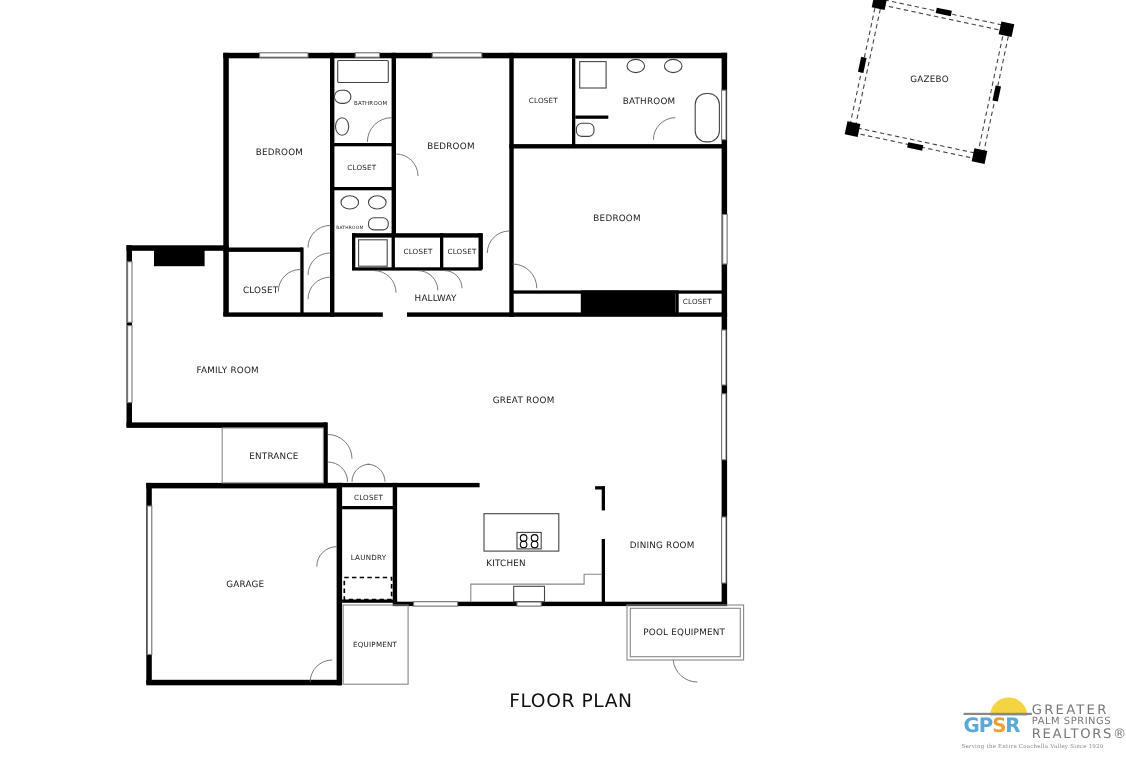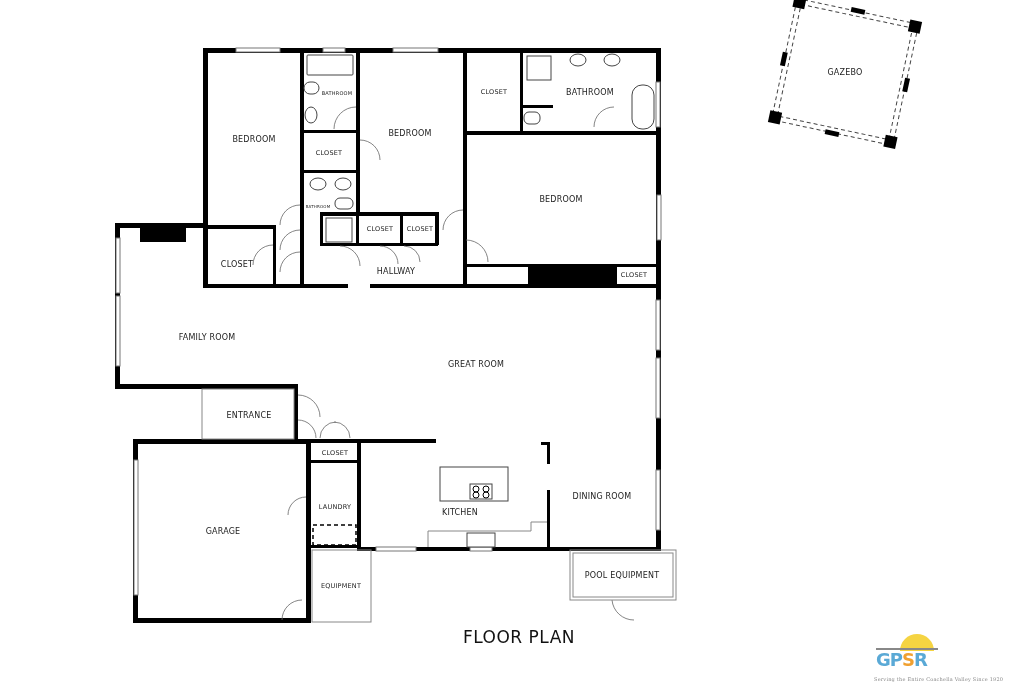--- a/index.html
+++ b/index.html
@@ -213,14 +213,19 @@
     <text class="title" x="519" y="638">FLOOR PLAN</text>
   </g>
 </svg>
 
 <div class="logo">
   <div class="sun"></div>
   <div class="roof"></div>
   <div class="logo-letters">
     <span style="color:#5aa9d6">G</span><span style="color:#5aa9d6">P</span><span style="color:#f0a030">S</span><span style="color:#5aa9d6">R</span>
   </div>
+  <div class="logo-text">
+    <div class="l1">GREATER</div>
+    <div class="l2">PALM SPRINGS</div>
+    <div class="l3">REALTORS®</div>
+  </div>
   <div class="logo-tag">Serving the Entire Coachella Valley Since 1920</div>
 </div>
 
 </body></html>

